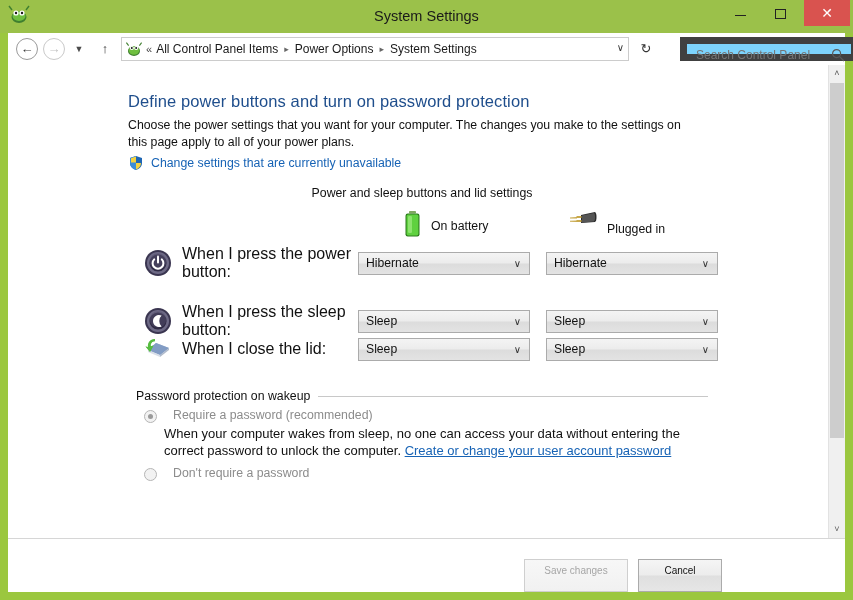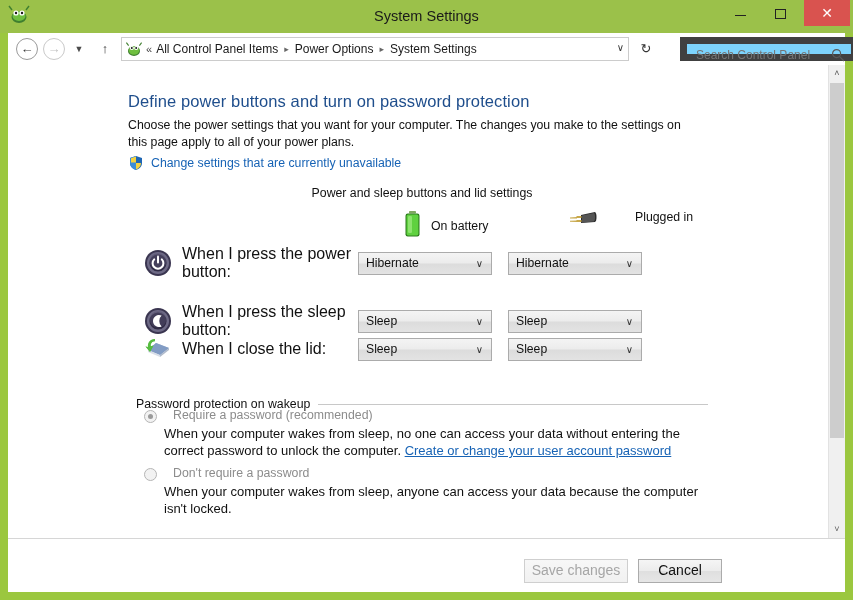--- a/index.html
+++ b/index.html
@@ -173,50 +173,50 @@
   }
 
   .section-hdr {
     position: absolute; left: 128px;
     display: flex; align-items: center;
     width: 572px;
   }
   .section-hdr .lbl { font-size: 12.3px; color: #111; white-space: nowrap; }
   .section-hdr .rule { flex: 1; height: 1px; background: #c8c8c8; margin-left: 8px; }
   #sec1 { top: 121px; flex-direction: column; }
-  #sec2 { top: 332px; text-align: center; }
+  #sec2 { top: 324px; text-align: center; }
 
   
   #col-battery {
     position: absolute; left: 395px; top: 145px;
     display: flex; align-items: center;
   }
   #col-plugged {
     position: absolute; left: 560px; top: 145px;
-    display: flex; align-items: flex-start; gap: 28px;
+    display: flex; align-items: flex-end;
   }
   .colhdr-text { font-size: 12.3px; color: #111; margin-left: 9px; }
 
   .setting-row {
     position: absolute; left: 136px;
     height: 30px;
     display: flex; align-items: center;
   }
   #row1 { top: 183px; }
   #row2 { top: 241px; }
   #row3 { top: 269px; }
   .row-icon { width: 28px; height: 28px; flex: none; }
   .row-label {
     margin-left: 10px;
     font-size: 16px; color: #111;
     width: 176px;
   }
   .combo {
     position: relative;
-    width: 134px; height: 23px;
+    width: 172px; height: 23px;
     border: 1px solid #ABABAB;
     background: linear-gradient(to bottom, #F4F4F4 0%, #ECECEC 48%, #DCDCDC 52%, #E3E3E3 100%);
     flex: none;
   }
   .combo .val {
     position: absolute; left: 7px; top: 0;
     height: 21px; line-height: 21px;
     font-size: 12.2px; color: #111;
   }
   .combo .arr {
@@ -278,24 +278,24 @@
 
   
   #footer {
     position: absolute; left: 8px; top: 538px;
     width: 837px; height: 54px;
     background: #ffffff;
     border-top: 1px solid #D6D6D6;
   }
   .fbtn {
     position: absolute; top: 20px;
-    height: 24px;
+    height: 33px;
     border: 1px solid #ABABAB;
     background: linear-gradient(to bottom, #F5F5F5 0%, #ECECEC 48%, #DFDFDF 52%, #E6E6E6 100%);
-    font-size: 14px;
+    font-size: 10px;
     line-height: 21px;
     text-align: center;
     color: #111;
     cursor: default;
   }
   #save-btn {
     left: 516px; width: 104px;
     color: #A6A6A6;
     border-color: #CFCFCF;
     background: linear-gradient(to bottom, #F7F7F7 0%, #F1F1F1 100%);
@@ -506,21 +506,20 @@
         <div class="radio-desc">
           <span>When your computer wakes from sleep, no one can access your data without entering the correct password to unlock the computer. </span><span class="inline-link">Create or change your user account password</span>
         </div>
       </div>
 
       <div class="radio-block" id="radio2">
         <div class="radio-line">
           <span class="radio-dot"></span>
           <span class="radio-label">Don't require a password</span>
         </div>
-        <div class="radio-desc">When your computer wakes from sleep, anyone can access your data because the computer isn't locked.</div>
       </div>
 
     </div>
 
     <div id="scrollbar">
       <div class="sb-btn" id="sb-up">˄</div>
       <div id="sb-thumb"></div>
       <div class="sb-btn" id="sb-down">˅</div>
     </div>
   </div>

